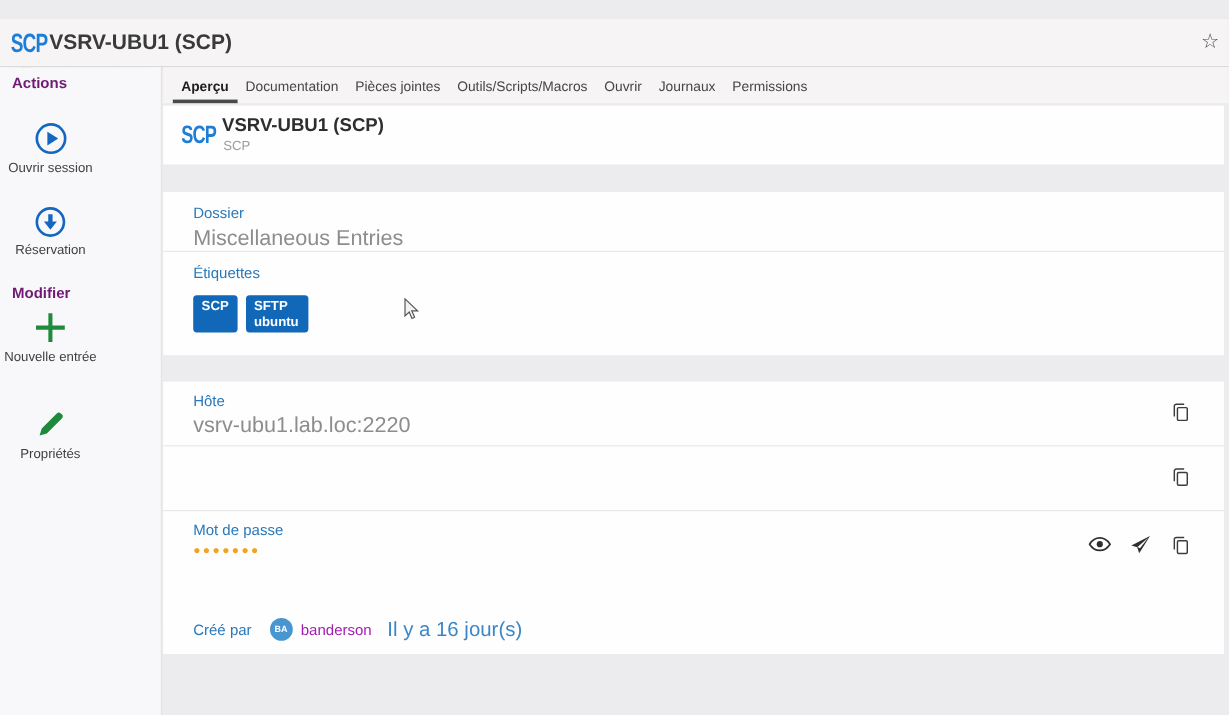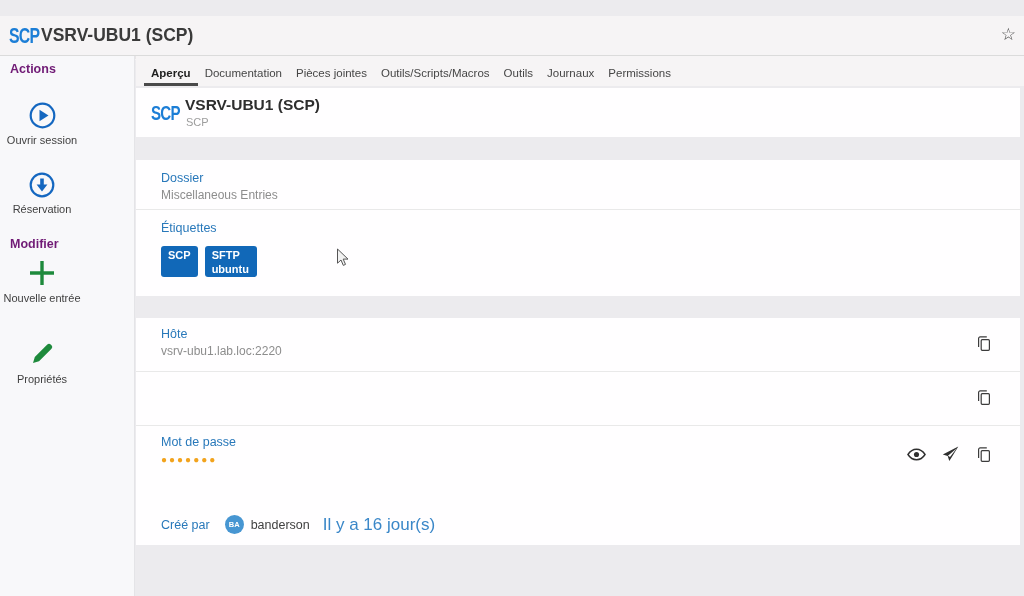--- a/index.html
+++ b/index.html
@@ -34,35 +34,35 @@
   .card1 { top:32px; height:49px; }
   .card2 { top:104px; height:136px; }
   .card3 { top:262px; height:200px; }
   .card4 { top:448px; height:41px; }
 
   .entity-logo { position:absolute; left:15px; top:13px; font-size:21px; }
   .entity-title { position:absolute; left:49px; top:8px; font-size:15.5px; font-weight:600; color:#2e2e2e; }
   .entity-sub { position:absolute; left:50px; top:28px; font-size:11px; color:#9d9d9d; }
 
   .flabel { font-size:12.5px; color:#2878ba; }
-  .fvalue { font-size:12px; color:#8d8d8d; }
+  .fvalue { font-size:18px; color:#8d8d8d; }
   .divider { position:absolute; left:0; width:100%; height:1px; background:#e9e9e9; }
 
   .row-pad { position:absolute; left:25px; }
 
   .tagrow { position:absolute; left:25px; top:86px; display:flex; gap:7px; }
   .tag { background:#1168b8; color:#fff; font-size:11px; font-weight:bold; line-height:14px; border-radius:3px; padding:2px 7px; height:31px; max-width:52px; cursor:pointer; }
 
   .iconbtn { position:absolute; cursor:pointer; }
   .dots { font-size:10px; color:#f2a31d; letter-spacing:2px; }
 
   .created-row { position:absolute; left:25px; top:0; height:41px; display:flex; align-items:center; }
   .avatar { width:19px; height:19px; border-radius:50%; background:#4796d2; color:#fff; font-size:7.5px; font-weight:bold;
             display:flex; align-items:center; justify-content:center; margin-left:15px; }
-  .created-name { font-size:12.5px; color:#404040; margin-left:7px; }
+  .created-name { font-size:12.5px; color:#a21caf; margin-left:7px; }
   .created-ago { font-size:17px; color:#3a87c8; margin-left:13px; }
 
   .cursor { position:absolute; left:336px; top:248px; z-index:50; }
 </style>
 </head>
 <body>
 
 <div class="tabbar">
   <div class="doc-tab">
     <svg width="10" height="10" viewBox="0 0 10 10">
@@ -118,21 +118,21 @@
   </div>
 </div>
 
 <div class="main">
 
   <div class="ctabs">
     <div class="ctab active">Aperçu</div>
     <div class="ctab">Documentation</div>
     <div class="ctab">Pièces jointes</div>
     <div class="ctab">Outils/Scripts/Macros</div>
-    <div class="ctab">Outils</div>
+    <div class="ctab">Ouvrir</div>
     <div class="ctab">Journaux</div>
     <div class="ctab">Permissions</div>
   </div>
 
   <div class="card card1">
     <span class="scp-logo entity-logo">SCP</span>
     <span class="entity-title">VSRV-UBU1 (SCP)</span>
     <span class="entity-sub">SCP</span>
   </div>
 

